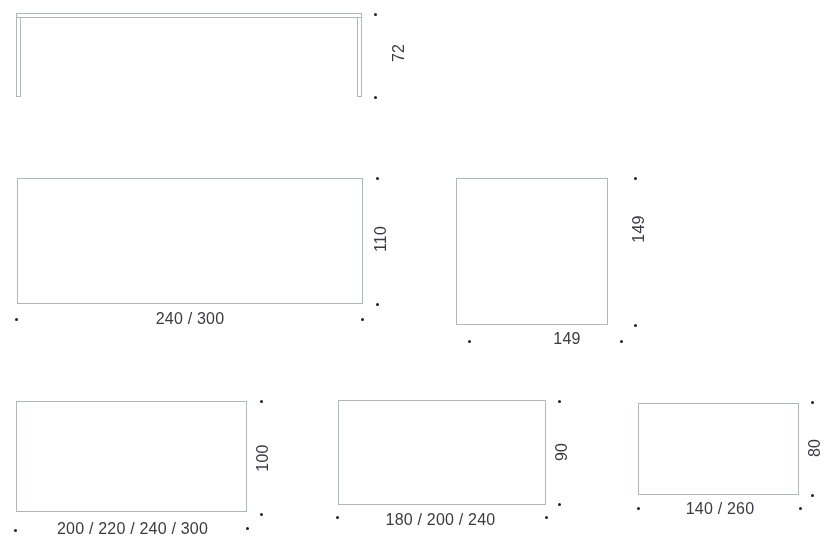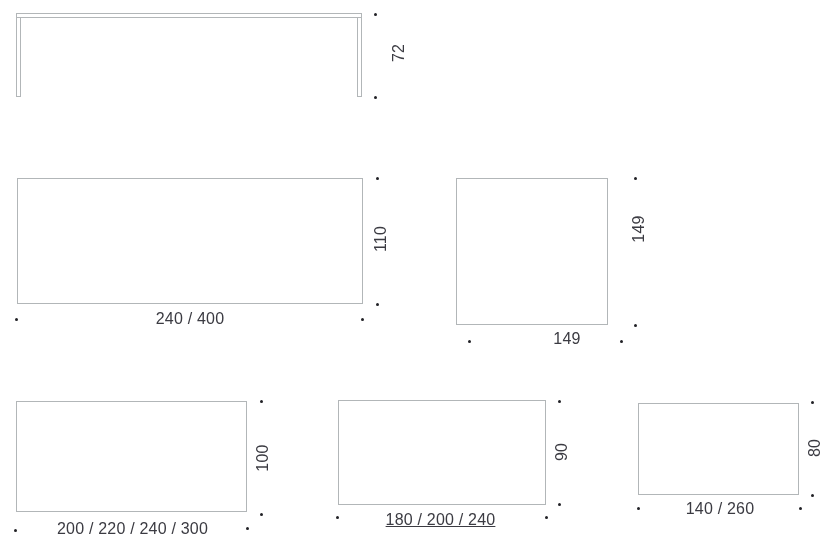--- a/index.html
+++ b/index.html
@@ -52,21 +52,21 @@
   <div class="dot" style="left:374.2px; top:12.8px;"></div>
   <div class="dot" style="left:374.2px; top:95.8px;"></div>
   <div class="dim v" style="left:399px; top:52.5px;">72</div>
 
   <div class="outline" style="left:17px; top:178px; width:346px; height:126px;"></div>
   <div class="dot" style="left:376.2px; top:176.8px;"></div>
   <div class="dot" style="left:376.2px; top:302.5px;"></div>
   <div class="dot" style="left:14.5px; top:317.8px;"></div>
   <div class="dot" style="left:361.2px; top:317.8px;"></div>
   <div class="dim v" style="left:381px; top:239px;">110</div>
-  <div class="dim" style="left:190px; top:318.5px;">240 / 400</div>
+  <div class="dim" style="left:190px; top:318.5px;">240 / 300</div>
 
   <div class="outline" style="left:456px; top:178px; width:152px; height:147px;"></div>
   <div class="dot" style="left:634.2px; top:176.8px;"></div>
   <div class="dot" style="left:634.2px; top:324.2px;"></div>
   <div class="dot" style="left:467.8px; top:340.2px;"></div>
   <div class="dot" style="left:619.5px; top:339.8px;"></div>
   <div class="dim v" style="left:639px; top:229px;">149</div>
   <div class="dim" style="left:567px; top:339px;">149</div>
 
   <div class="outline" style="left:16px; top:401px; width:231px; height:111px;"></div>
@@ -76,21 +76,21 @@
   <div class="dot" style="left:245.5px; top:527px;"></div>
   <div class="dim v" style="left:263px; top:458px;">100</div>
   <div class="dim" style="left:132.5px; top:529px;">200 / 220 / 240 / 300</div>
 
   <div class="outline" style="left:338px; top:400px; width:208px; height:105px;"></div>
   <div class="dot" style="left:557.8px; top:399.5px;"></div>
   <div class="dot" style="left:557.8px; top:502.8px;"></div>
   <div class="dot" style="left:336.2px; top:516.2px;"></div>
   <div class="dot" style="left:545.2px; top:516.2px;"></div>
   <div class="dim v" style="left:561.5px; top:451.5px;">90</div>
-  <div class="dim" style="left:440.5px; top:520px;text-decoration:underline;">180 / 200 / 240</div>
+  <div class="dim" style="left:440.5px; top:520px;">180 / 200 / 240</div>
 
   <div class="outline" style="left:638px; top:403px; width:161px; height:92px;"></div>
   <div class="dot" style="left:811.2px; top:400.8px;"></div>
   <div class="dot" style="left:811.2px; top:493.5px;"></div>
   <div class="dot" style="left:636.8px; top:506.8px;"></div>
   <div class="dot" style="left:798.5px; top:506.8px;"></div>
   <div class="dim v" style="left:815px; top:447.5px;">80</div>
   <div class="dim" style="left:720px; top:509px;">140 / 260</div>
 
 </div>

